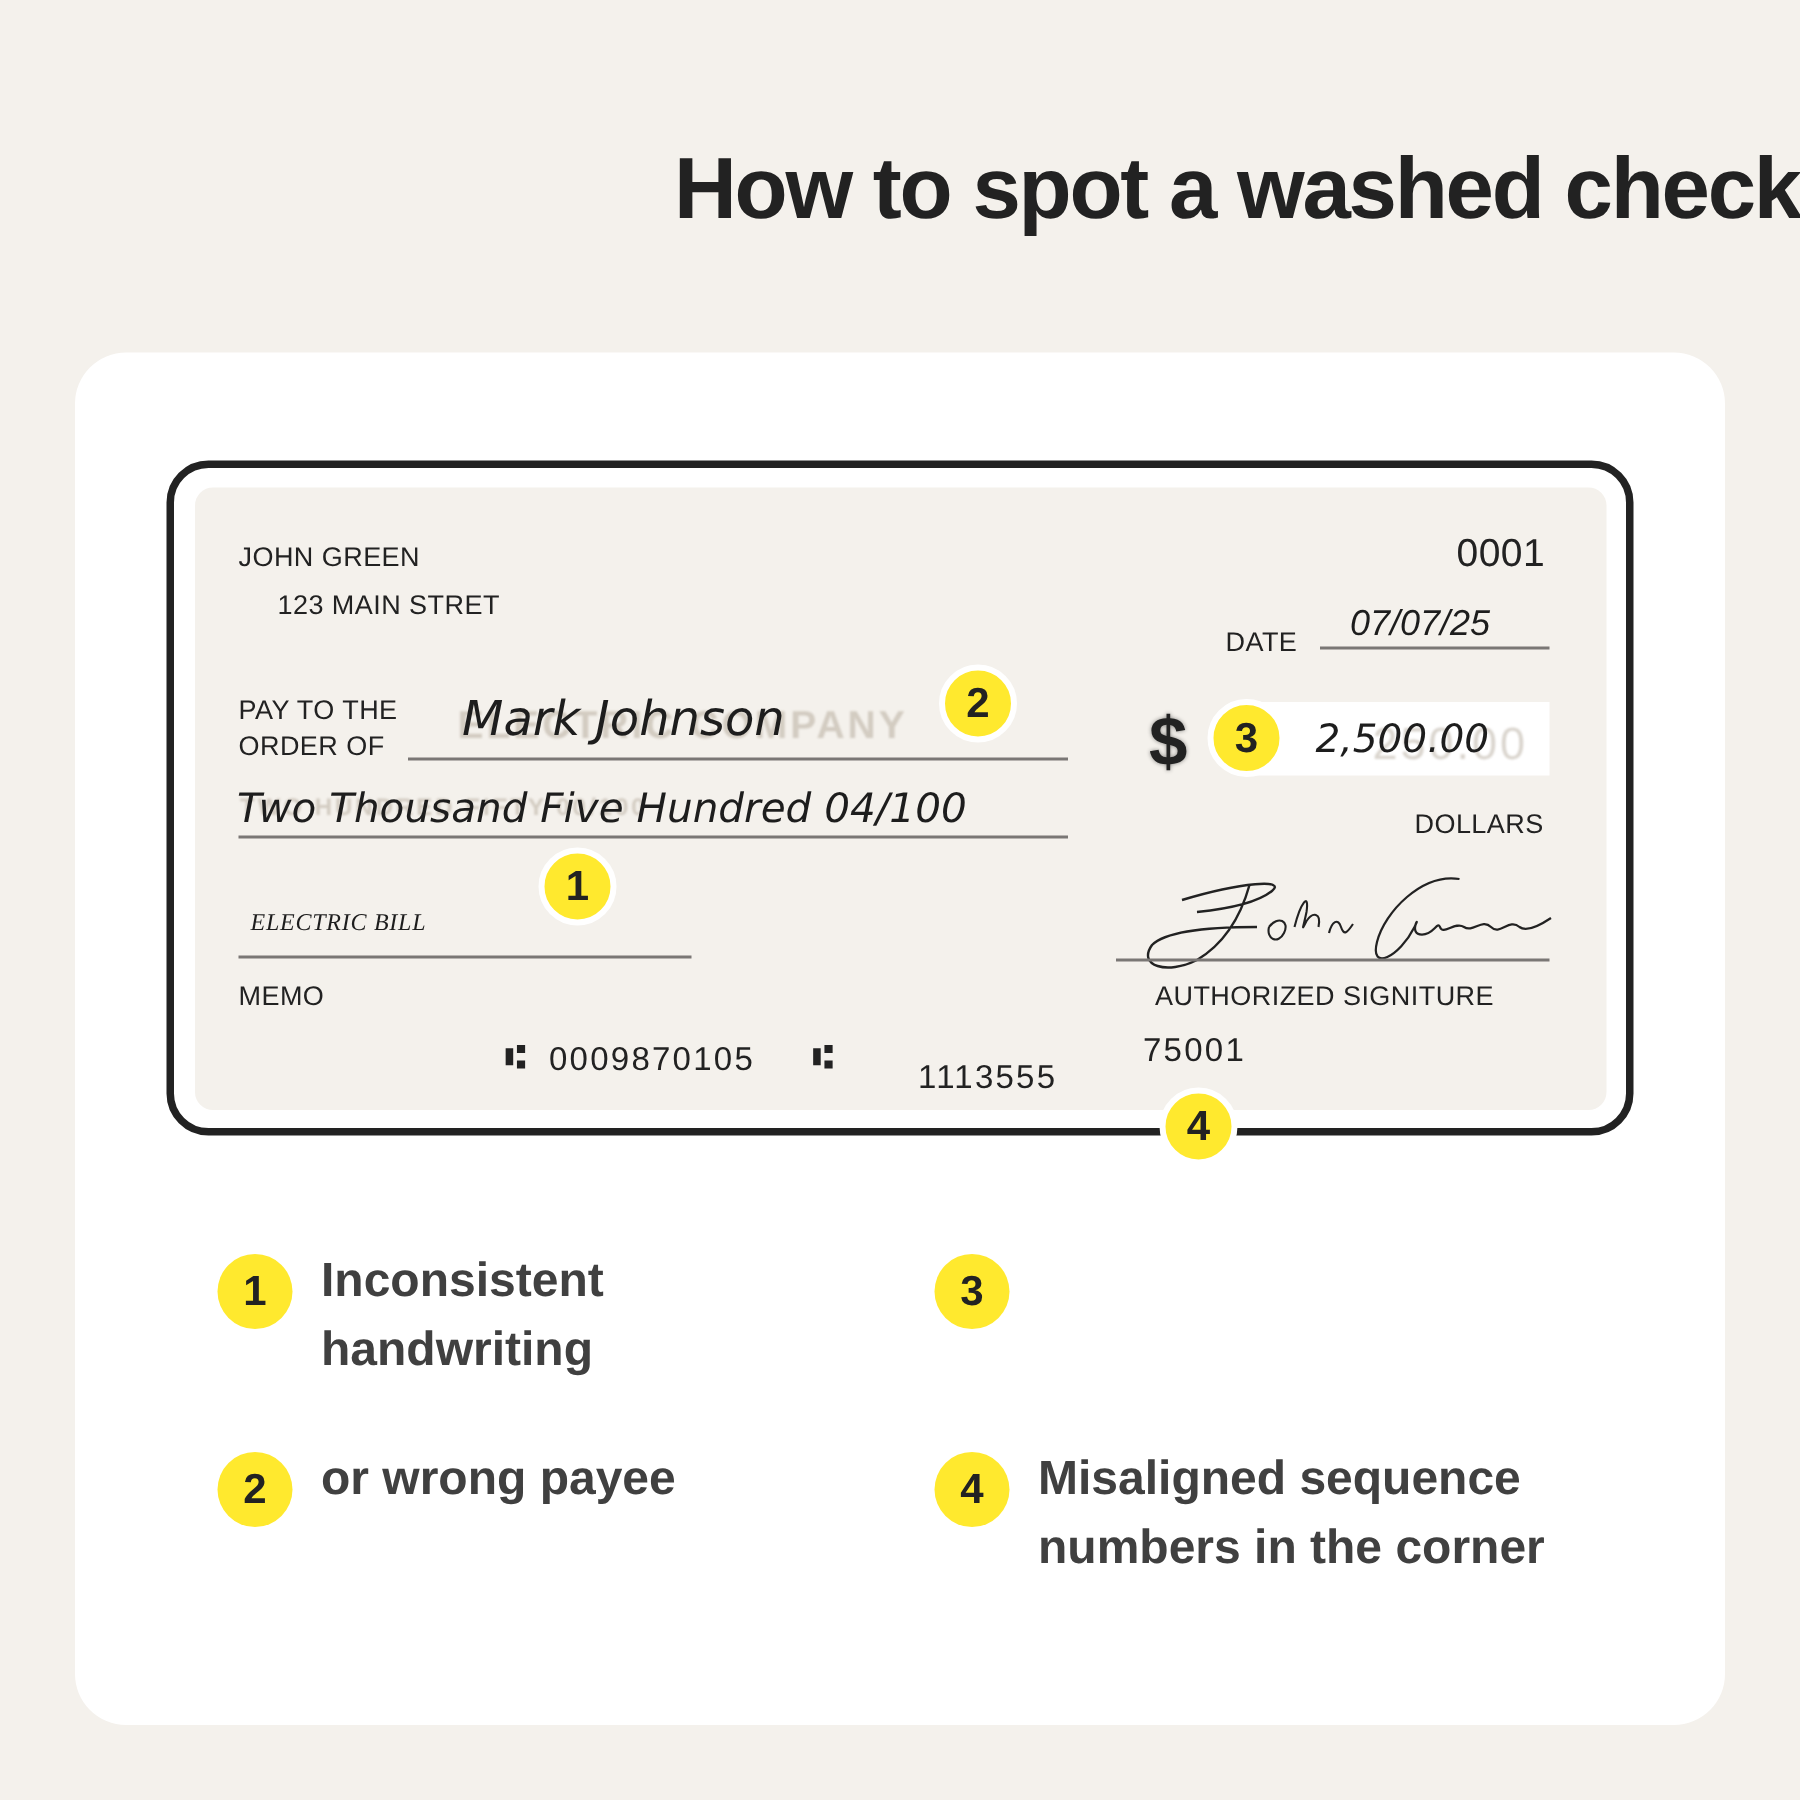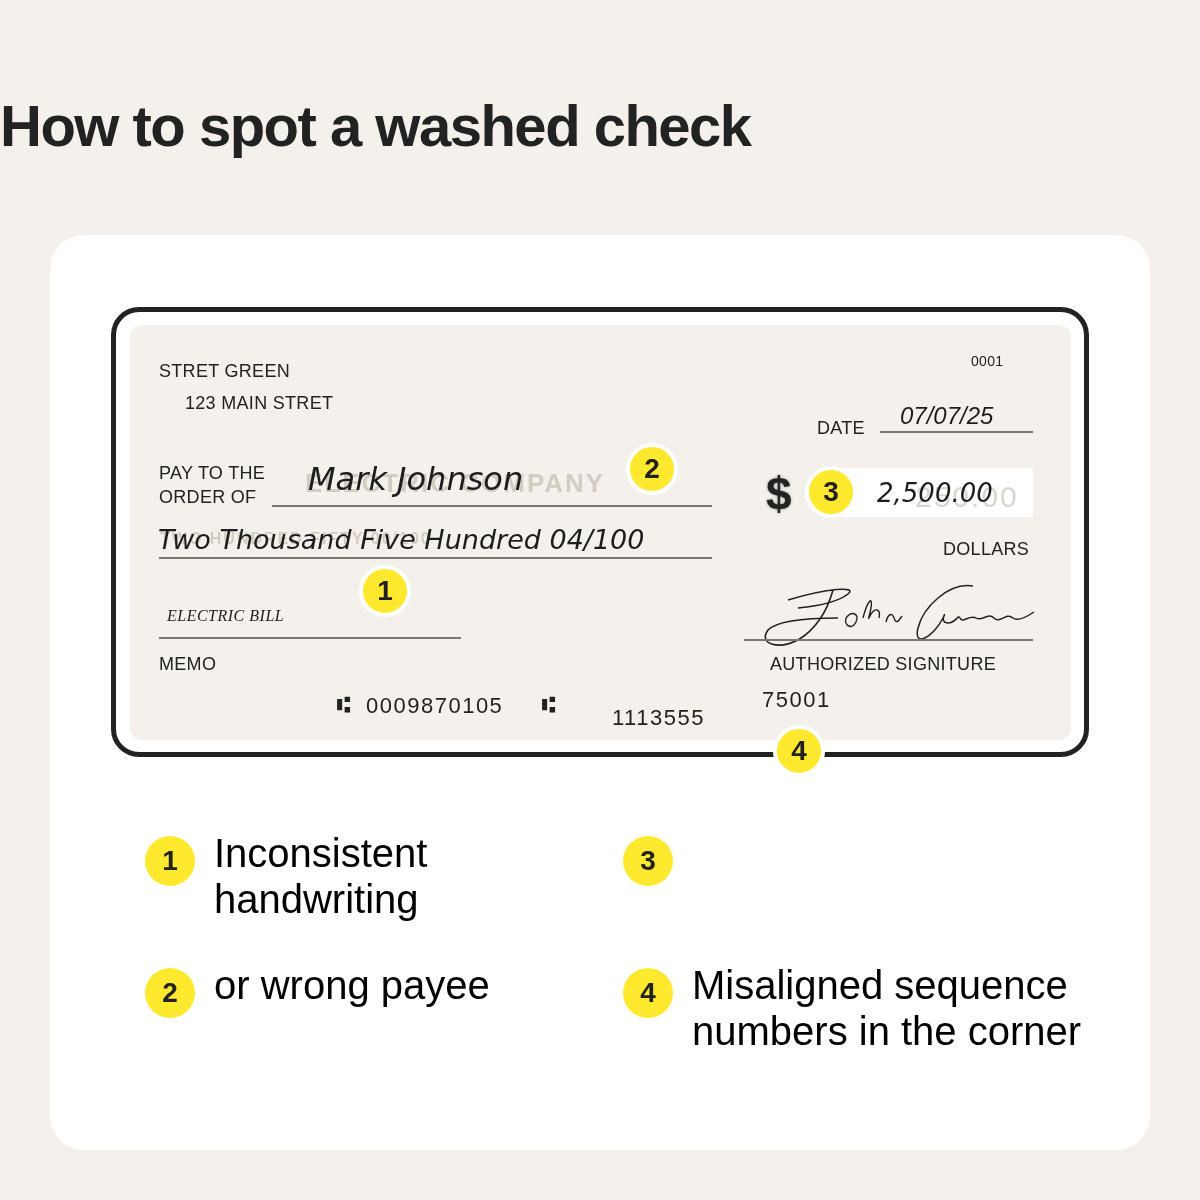--- a/index.html
+++ b/index.html
@@ -6,21 +6,21 @@
   html, body { width: 1200px; height: 1200px; }
   body {
     background: #f4f1ec;
     font-family: "Liberation Sans", sans-serif;
     color: #222222;
     position: relative;
     overflow: hidden;
   }
   .title {
     position: absolute; left: 0; top: 92px; width: 1200px;
-    text-align: left; font-size: 58px; font-weight: 700;
+    text-align: right; font-size: 58px; font-weight: 700;
     letter-spacing: -1.5px; color: #222222;
     font-family: "Liberation Sans", sans-serif;
   }
   .card {
     position: absolute; left: 50px; top: 235px; width: 1100px; height: 915px;
     background: #ffffff; border-radius: 34px;
   }
   .check-outer {
     position: absolute; left: 111px; top: 307px; width: 978px; height: 450px;
     border: 5px solid #222222; border-radius: 28px; background: #ffffff;
@@ -64,40 +64,40 @@
     font-size: 22px; letter-spacing: 1.5px; color: #222222;
   }
   .legend-item { position: absolute; display: flex; align-items: flex-start; }
   .legend-badge {
     width: 50px; height: 50px; border-radius: 50%; background: #ffe92e;
     font-weight: 700; font-size: 28px; display: flex; align-items: center;
     justify-content: center; color: #222222; flex-shrink: 0;
     font-family: "Liberation Sans", sans-serif;
   }
   .legend-text {
-    margin-left: 19px; font-size: 40px; line-height: 46px; color: #000000;
-    font-family: "Liberation Sans", sans-serif; margin-top: -6px;
+    margin-left: 19px; font-size: 32px; line-height: 46px; color: #404040;
+    font-family: "Liberation Sans", sans-serif; margin-top: -6px; font-weight: bold;
   }
   .legend-text span { display: block; }
   .sig { position: absolute; left: 738px; top: 578px; }
 </style>
 </head>
 <body>
 
 <h1 class="title">How to spot a washed check</h1>
 
 <div class="card"></div>
 
 <div class="check-outer"></div>
 <div class="check-inner"></div>
 
-<div class="lbl" style="left:159px; top:361px;">STRET GREEN</div>
+<div class="lbl" style="left:159px; top:361px;">JOHN GREEN</div>
 <div class="lbl" style="left:159px; top:393px;margin-left:26px;">123 MAIN STRET</div>
 
-<div class="lbl" style="left:971px; top:353px; font-size:14px;">0001</div>
+<div class="lbl" style="left:971px; top:353px; font-size:26px;">0001</div>
 
 <div class="lbl" style="left:817px; top:418px;">DATE</div>
 <div class="hand" style="left:900px; top:402px; font-size:24px; font-family:'Liberation Sans',sans-serif;">07/07/25</div>
 <div class="line" style="left:880px; top:431px; width:153px;"></div>
 
 <div class="lbl" style="left:159px; top:463px;">PAY TO THE</div>
 <div class="lbl" style="left:159px; top:487px;">ORDER OF</div>
 <div class="ghost" style="left:305px; top:468px; font-size:26px;">ELECTRIC COMPANY</div>
 <div class="hand" style="left:308px; top:460px; font-size:32px;">Mark Johnson</div>
 <div class="line" style="left:272px; top:505px; width:440px;"></div>

